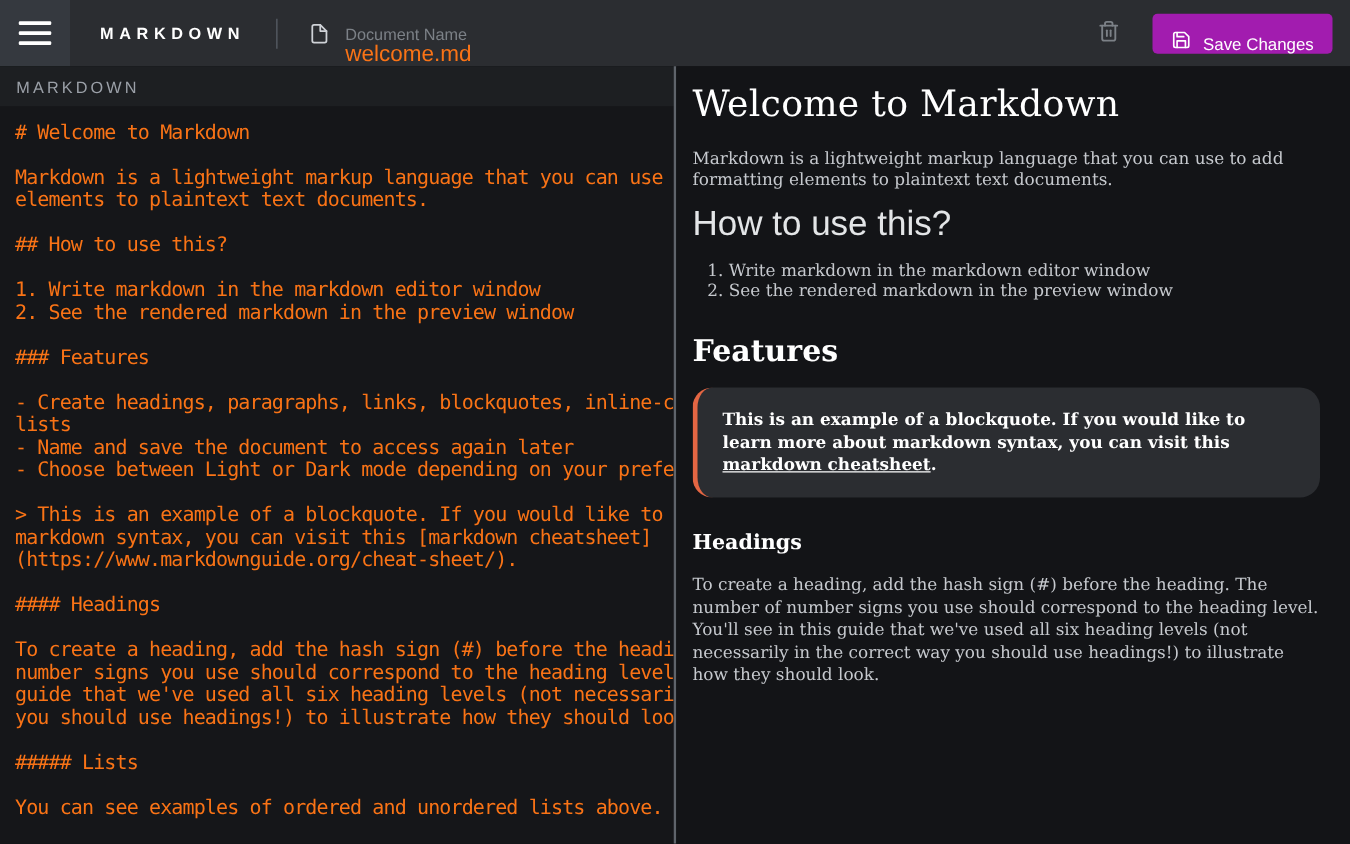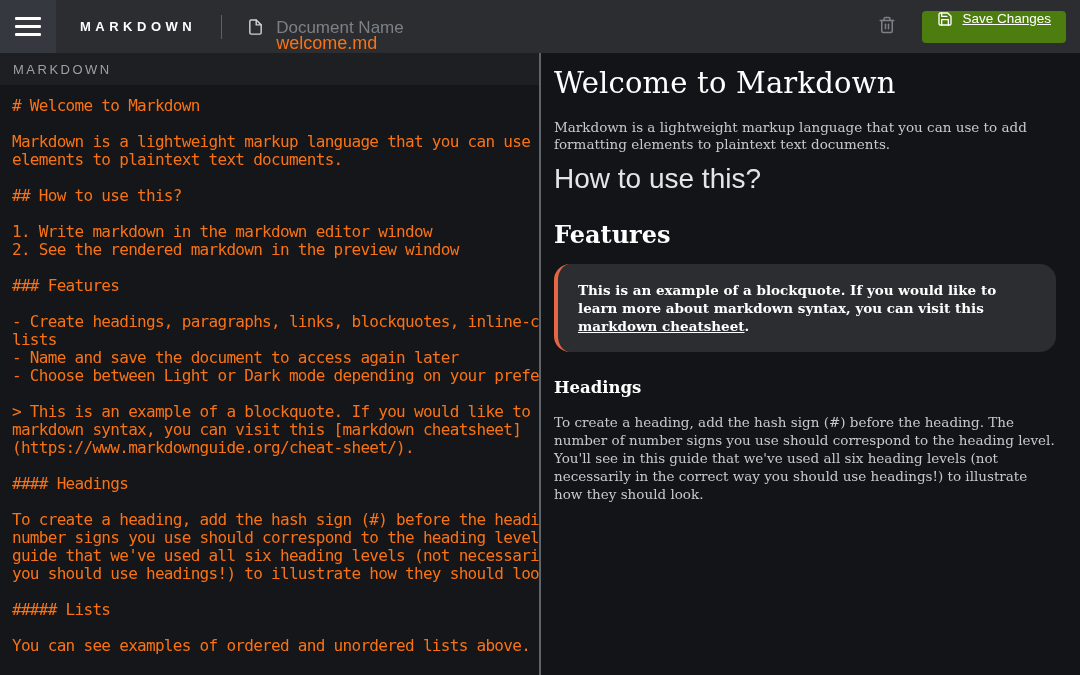--- a/index.html
+++ b/index.html
@@ -37,40 +37,39 @@
   }
   .vdiv {
     width: 1px; height: 24px;
     background: #5b6069;
     margin: 0 25px;
   }
   .doc {
     display: flex; align-items: center; gap: 12px; cursor: pointer;
   }
   .doc svg { display: block; }
-  .doc-label { color: #7c8187; font-size: 17px; line-height: 14px; margin-top: 20px; }
+  .doc-label { color: #7c8187; font-size: 13px; line-height: 14px; margin-top: 20px; }
   .doc-name  { color: #f97316; font-size: 18px; line-height: 17px; }
   .topbar-spacer { flex: 1; }
   .trash-btn {
     background: none; border: none; cursor: pointer;
     margin-right: 26px;
     display: flex; align-items: center;
   }
   .save-btn {
     height: 32px;
     margin-right: 14px;
     padding: 0 15px;
     border: none; border-radius: 4px;
-    background: #4d7c0f;
+    background: #a21caf;
     color: #ffffff;
     font-size: 13.5px;
     font-family: "Liberation Sans", sans-serif;
-    display: flex; align-items: flex-start; gap: 9px;
+    display: flex; align-items: flex-end; gap: 9px;
     cursor: pointer;
-    text-decoration: underline;
   }
 
   
   .main { display: flex; height: 622px; }
   .pane { display: flex; flex-direction: column; }
   .pane.editor-pane { width: 539px; background: #151619; }
   .pane.preview-pane { flex: 1; background: #131417; }
   .split-divider { width: 2px; background: #5f646b; }
 
   .pane-header {
@@ -252,20 +251,24 @@
   </section>
 
   <div class="split-divider"></div>
 
   <section class="pane preview-pane">
 
     <div class="preview">
       <h1>Welcome to Markdown</h1>
       <p class="p-body">Markdown is a lightweight markup language that you can use to add formatting elements to plaintext text documents.</p>
       <h2>How to use this?</h2>
+      <ol>
+          <li>Write markdown in the markdown editor window</li>
+          <li>See the rendered markdown in the preview window</li>
+        </ol>
       <h3>Features</h3>
       <blockquote>
         <p><span>This is an example of a blockquote. If you would like to learn more about markdown syntax, you can visit this </span><a>markdown cheatsheet</a><span>.</span></p>
       </blockquote>
       <h4>Headings</h4>
       <p class="p-body3">To create a heading, add the hash sign (#) before the heading. The number of number signs you use should correspond to the heading level. You'll see in this guide that we've used all six heading levels (not necessarily in the correct way you should use headings!) to illustrate how they should look.</p>
 
     </div>
   </section>
 </div>

